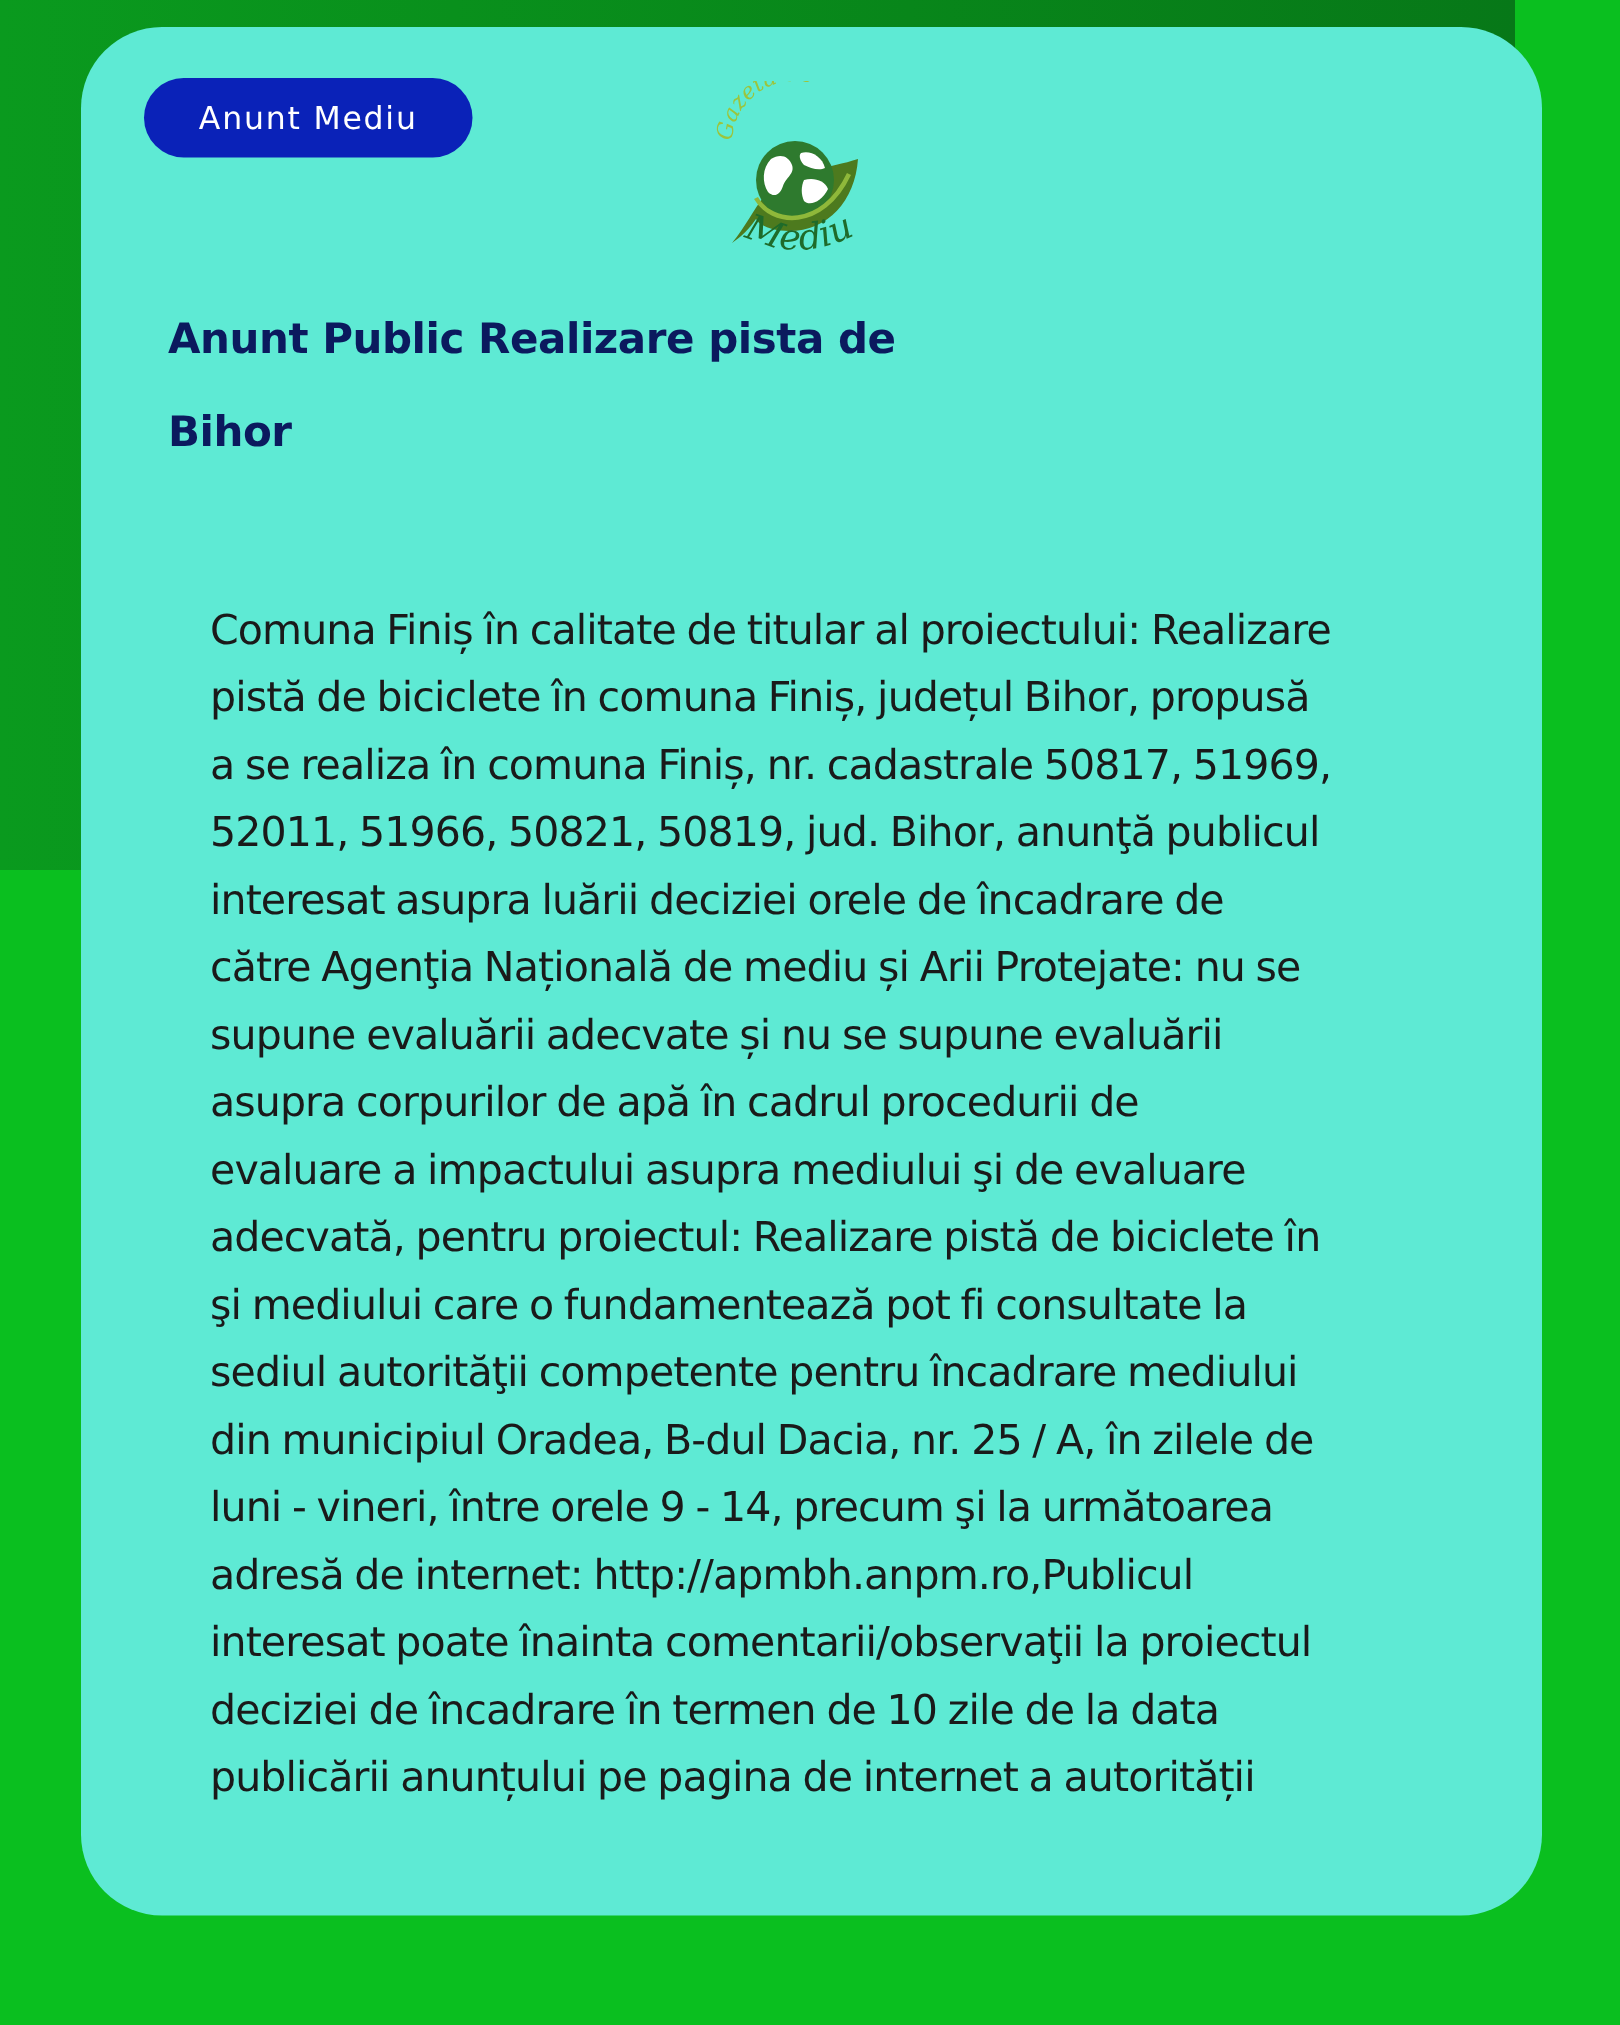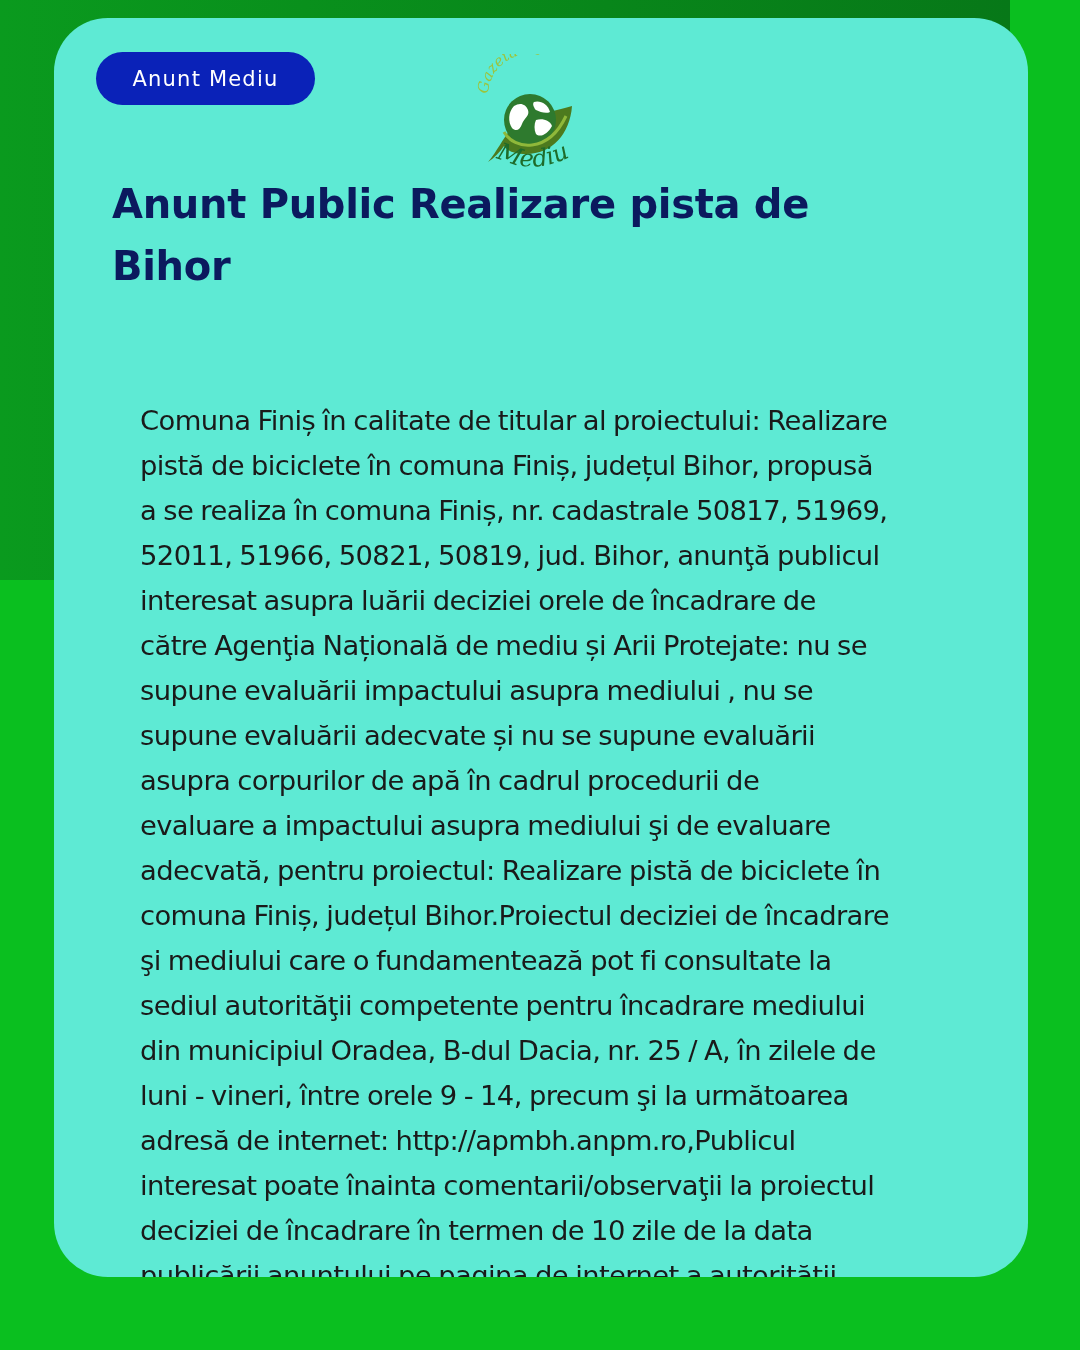--- a/index.html
+++ b/index.html
@@ -52,27 +52,27 @@
     .logo {
       position: absolute;
       left: 420px;
       top: 36px;
       width: 112px;
       height: 124px;
     }
     .title {
       position: absolute;
       left: 58px;
-      top: 155px;
+      top: 177px;
       width: 840px;
       margin: 0;
       color: #0b1a5e;
       font-family: "DejaVu Sans", sans-serif;
       font-weight: bold;
-      font-size: 40px;
+      font-size: 28px;
       line-height: 62px;
       letter-spacing: -0.3px;
     }
     .body-text {
       position: absolute;
       left: 58px;
       top: 380px;
       width: 870px;
       margin: 0;
       color: #1a1a1a;
@@ -128,26 +128,24 @@
     <span class="line" style="display:block">Bihor</span>
   </h1>
 
   <p class="body-text">
     <span class="line">Comuna Finiș în calitate de titular al proiectului: Realizare</span>
     <span class="line">pistă de biciclete în comuna Finiș, județul Bihor, propusă</span>
     <span class="line">a se realiza în comuna Finiș, nr. cadastrale 50817, 51969,</span>
     <span class="line">52011, 51966, 50821, 50819, jud. Bihor, anunţă publicul</span>
     <span class="line">interesat asupra luării deciziei orele de încadrare de</span>
     <span class="line">către Agenţia Națională de mediu și Arii Protejate: nu se</span>
-    <span class="line">supune evaluării impactului asupra mediului , nu se</span>
     <span class="line">supune evaluării adecvate și nu se supune evaluării</span>
     <span class="line">asupra corpurilor de apă în cadrul procedurii de</span>
     <span class="line">evaluare a impactului asupra mediului şi de evaluare</span>
     <span class="line">adecvată, pentru proiectul: Realizare pistă de biciclete în</span>
-    <span class="line">comuna Finiș, județul Bihor.Proiectul deciziei de încadrare</span>
     <span class="line">şi mediului care o fundamentează pot fi consultate la</span>
     <span class="line">sediul autorităţii competente pentru încadrare mediului</span>
     <span class="line">din municipiul Oradea, B-dul Dacia, nr. 25 / A, în zilele de</span>
     <span class="line">luni - vineri, între orele 9 - 14, precum şi la următoarea</span>
     <span class="line">adresă de internet: http://apmbh.anpm.ro,Publicul</span>
     <span class="line">interesat poate înainta comentarii/observaţii la proiectul</span>
     <span class="line">deciziei de încadrare în termen de 10 zile de la data</span>
     <span class="line">publicării anunțului pe pagina de internet a autorității</span>
   </p>
 

